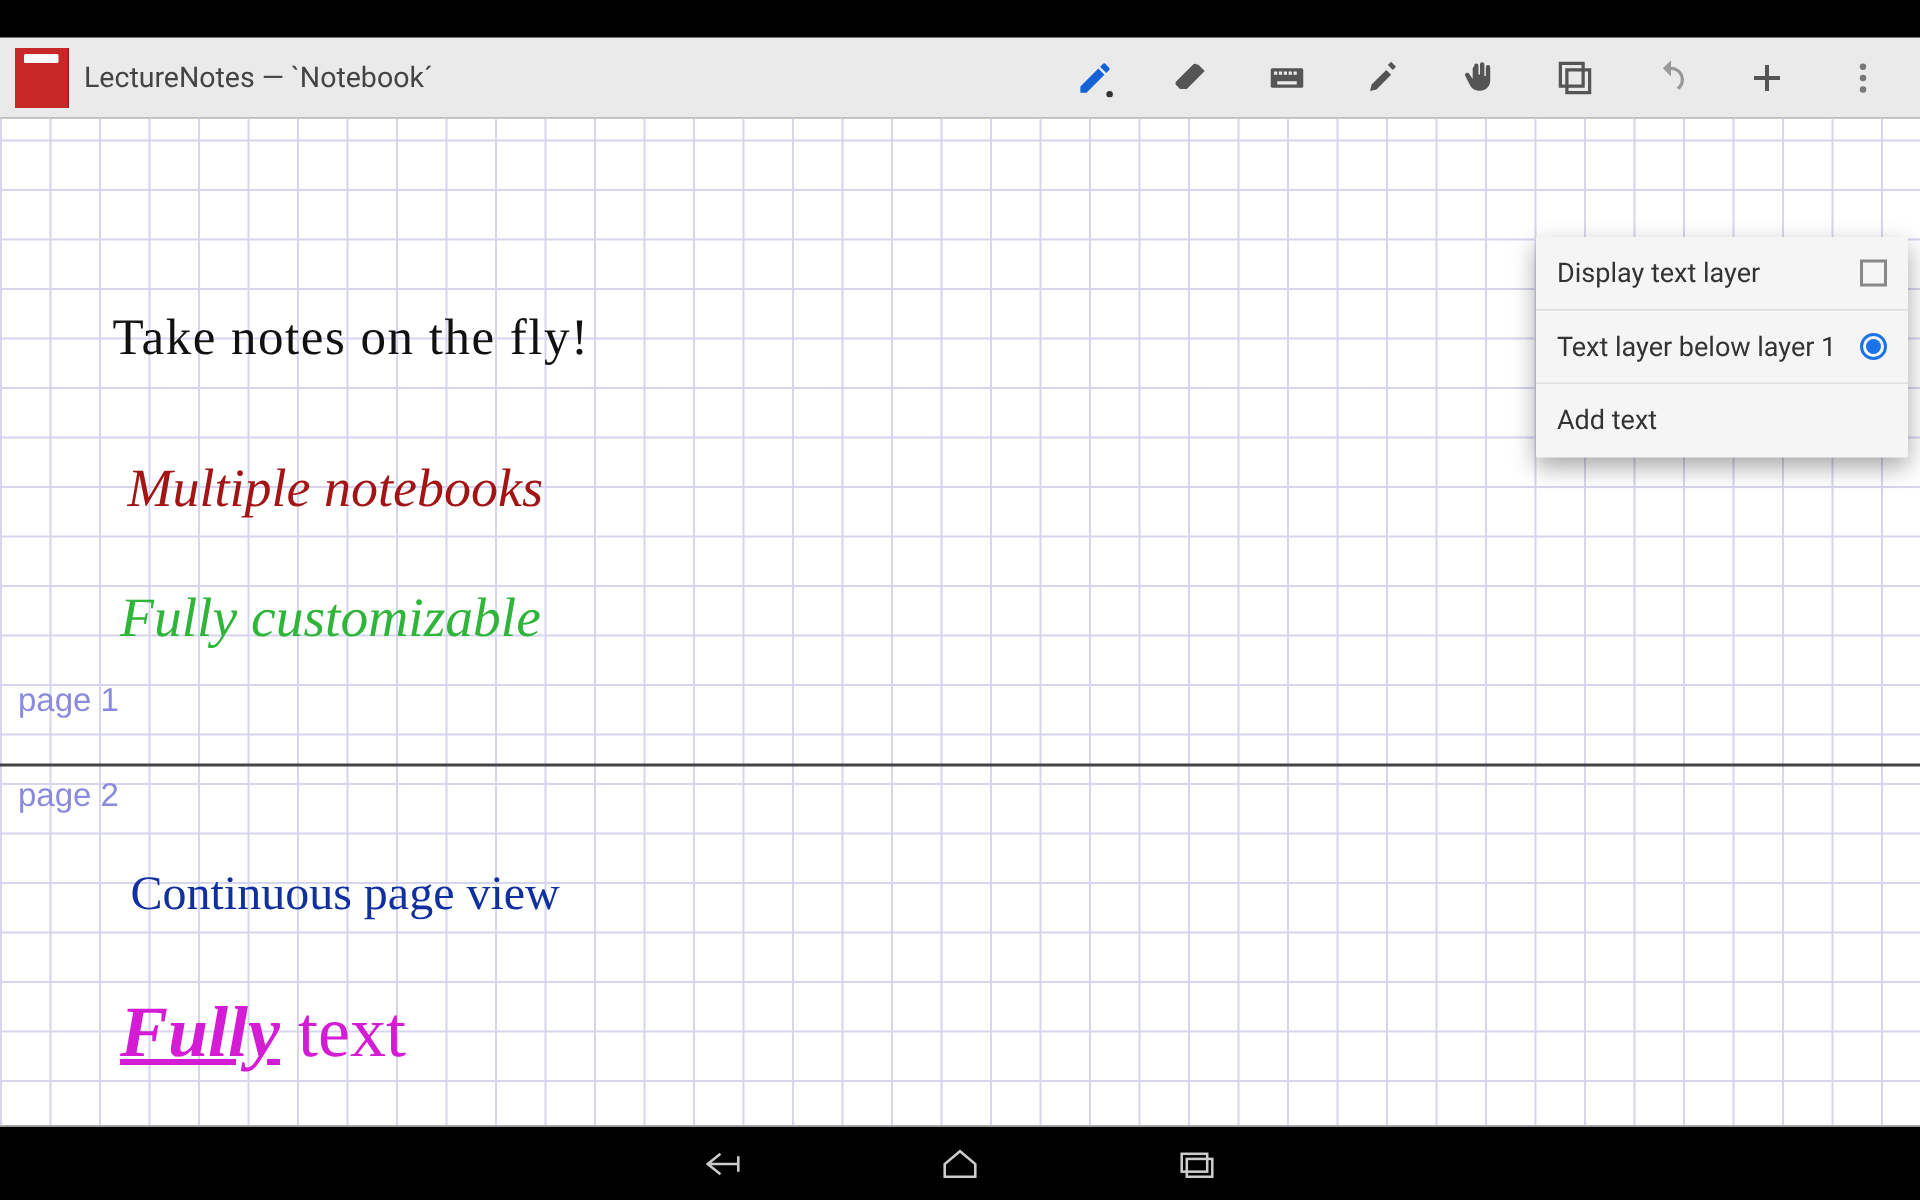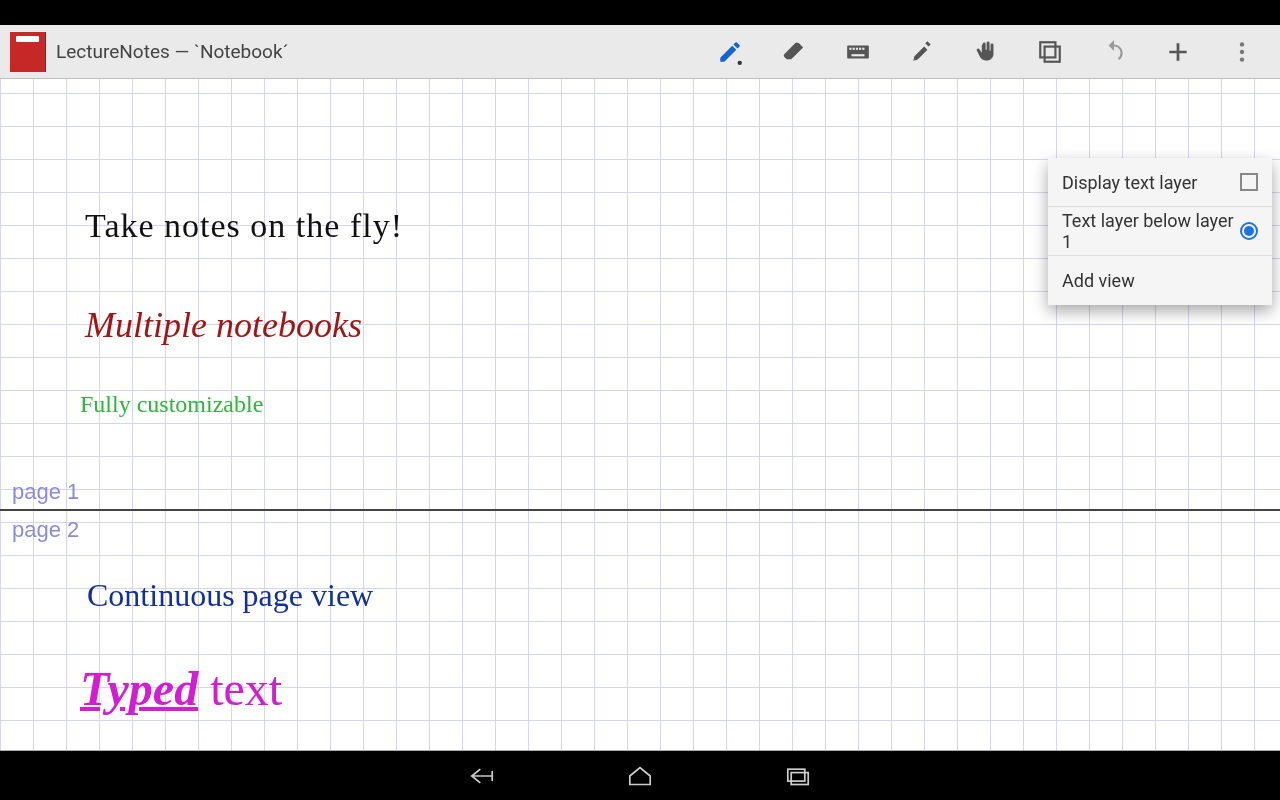--- a/index.html
+++ b/index.html
@@ -27,35 +27,35 @@
   .canvas-area {
     position: relative; height: 672px; background: #fff;
     background-image:
       linear-gradient(#d5d5ef 1px, transparent 1px),
       linear-gradient(90deg, #d5d5ef 1px, transparent 1px);
     background-size: 33px 33px;
     background-position: 0 14px;
     border-bottom: 1px solid #aaa;
   }
   .hand { position: absolute; font-family: "Segoe Script", "Comic Sans MS", cursive; white-space: nowrap; }
-  .h1 { left: 75px; top: 128px; font-size: 34px; color: #111; letter-spacing: 1px; margin-left: 10px; }
+  .h1 { left: 75px; top: 128px; font-size: 34px; color: #111; letter-spacing: 1px; }
   .h2 { left: 85px; top: 225px; font-size: 36px; color: #a31414; font-style: italic; }
-  .h3 { left: 80px; top: 312px; font-size: 24px; color: #2fb53a; }
+  .h3 { left: 80px; top: 312px; font-size: 37px; color: #2fb53a; font-style: italic; }
   .h4 { left: 87px; top: 498px; font-size: 32px; color: #1030a0; }
   .page-sep { position: absolute; left: 0; right: 0; top: 430px; border-top: 2px solid #444; }
   .page-lbl { position: absolute; font-size: 22px; color: #8a8adf; font-family: Arial, sans-serif; }
-  .pl1 { left: 12px; top: 400px; }
+  .pl1 { left: 12px; top: 375px; }
   .pl2 { left: 12px; top: 438px; }
   .typed {
     position: absolute; left: 80px; top: 582px;
     font-family: Georgia, "Times New Roman", serif; font-size: 48px; color: #d41cd4;
   }
   .typed .bold { font-weight: 700; font-style: italic; text-decoration: underline; text-decoration-thickness: 4px; }
   .menu {
-    position: absolute; top: 79px; right: 8px; width: 224px;
+    position: absolute; top: 79px; right: 8px; width: 248px;
     background: #f5f5f5; box-shadow: 0 6px 16px rgba(0,0,0,.35); border-radius: 1px;
     z-index: 10;
   }
   .menu-item {
     height: 49px; display: flex; align-items: center; padding: 0 14px;
     font-size: 18px; color: #333; border-bottom: 1px solid #ddd; cursor: pointer;
   }
   .menu-item:last-child { border-bottom: none; }
   .menu-item .lbl { flex: 1; }
   .menu-item .chk { width: 18px; height: 18px; border: 2px solid #888; }
@@ -141,34 +141,34 @@
 
 <div class="canvas-area">
   <div class="hand h1">Take notes on the fly!</div>
   <div class="hand h2">Multiple notebooks</div>
   <div class="hand h3">Fully customizable</div>
   <div class="page-lbl pl1">page 1</div>
   <div class="page-sep"></div>
   <div class="page-lbl pl2">page 2</div>
   <div class="hand h4">Continuous page view</div>
   <div class="typed">
-    <span class="bold">Typed</span><span> text</span>
+    <span class="bold">Fully</span><span> text</span>
   </div>
 
   <div class="menu">
     <div class="menu-item">
       <span class="lbl">Display text layer</span>
       <span class="chk"></span>
     </div>
     <div class="menu-item">
       <span class="lbl">Text layer below layer 1</span>
       <span class="radio sel"></span>
     </div>
     <div class="menu-item">
-      <span class="lbl">Add view</span>
+      <span class="lbl">Add text</span>
     </div>
   </div>
 </div>
 
 <div class="navbar">
   <div class="nav-btn">
     <svg viewBox="0 0 40 24">
         <path fill="none" stroke="#ccc" stroke-width="2" d="M32 12H10M18 4l-10 8 10 8M32 6v12"></path>
       </svg>
   </div>

